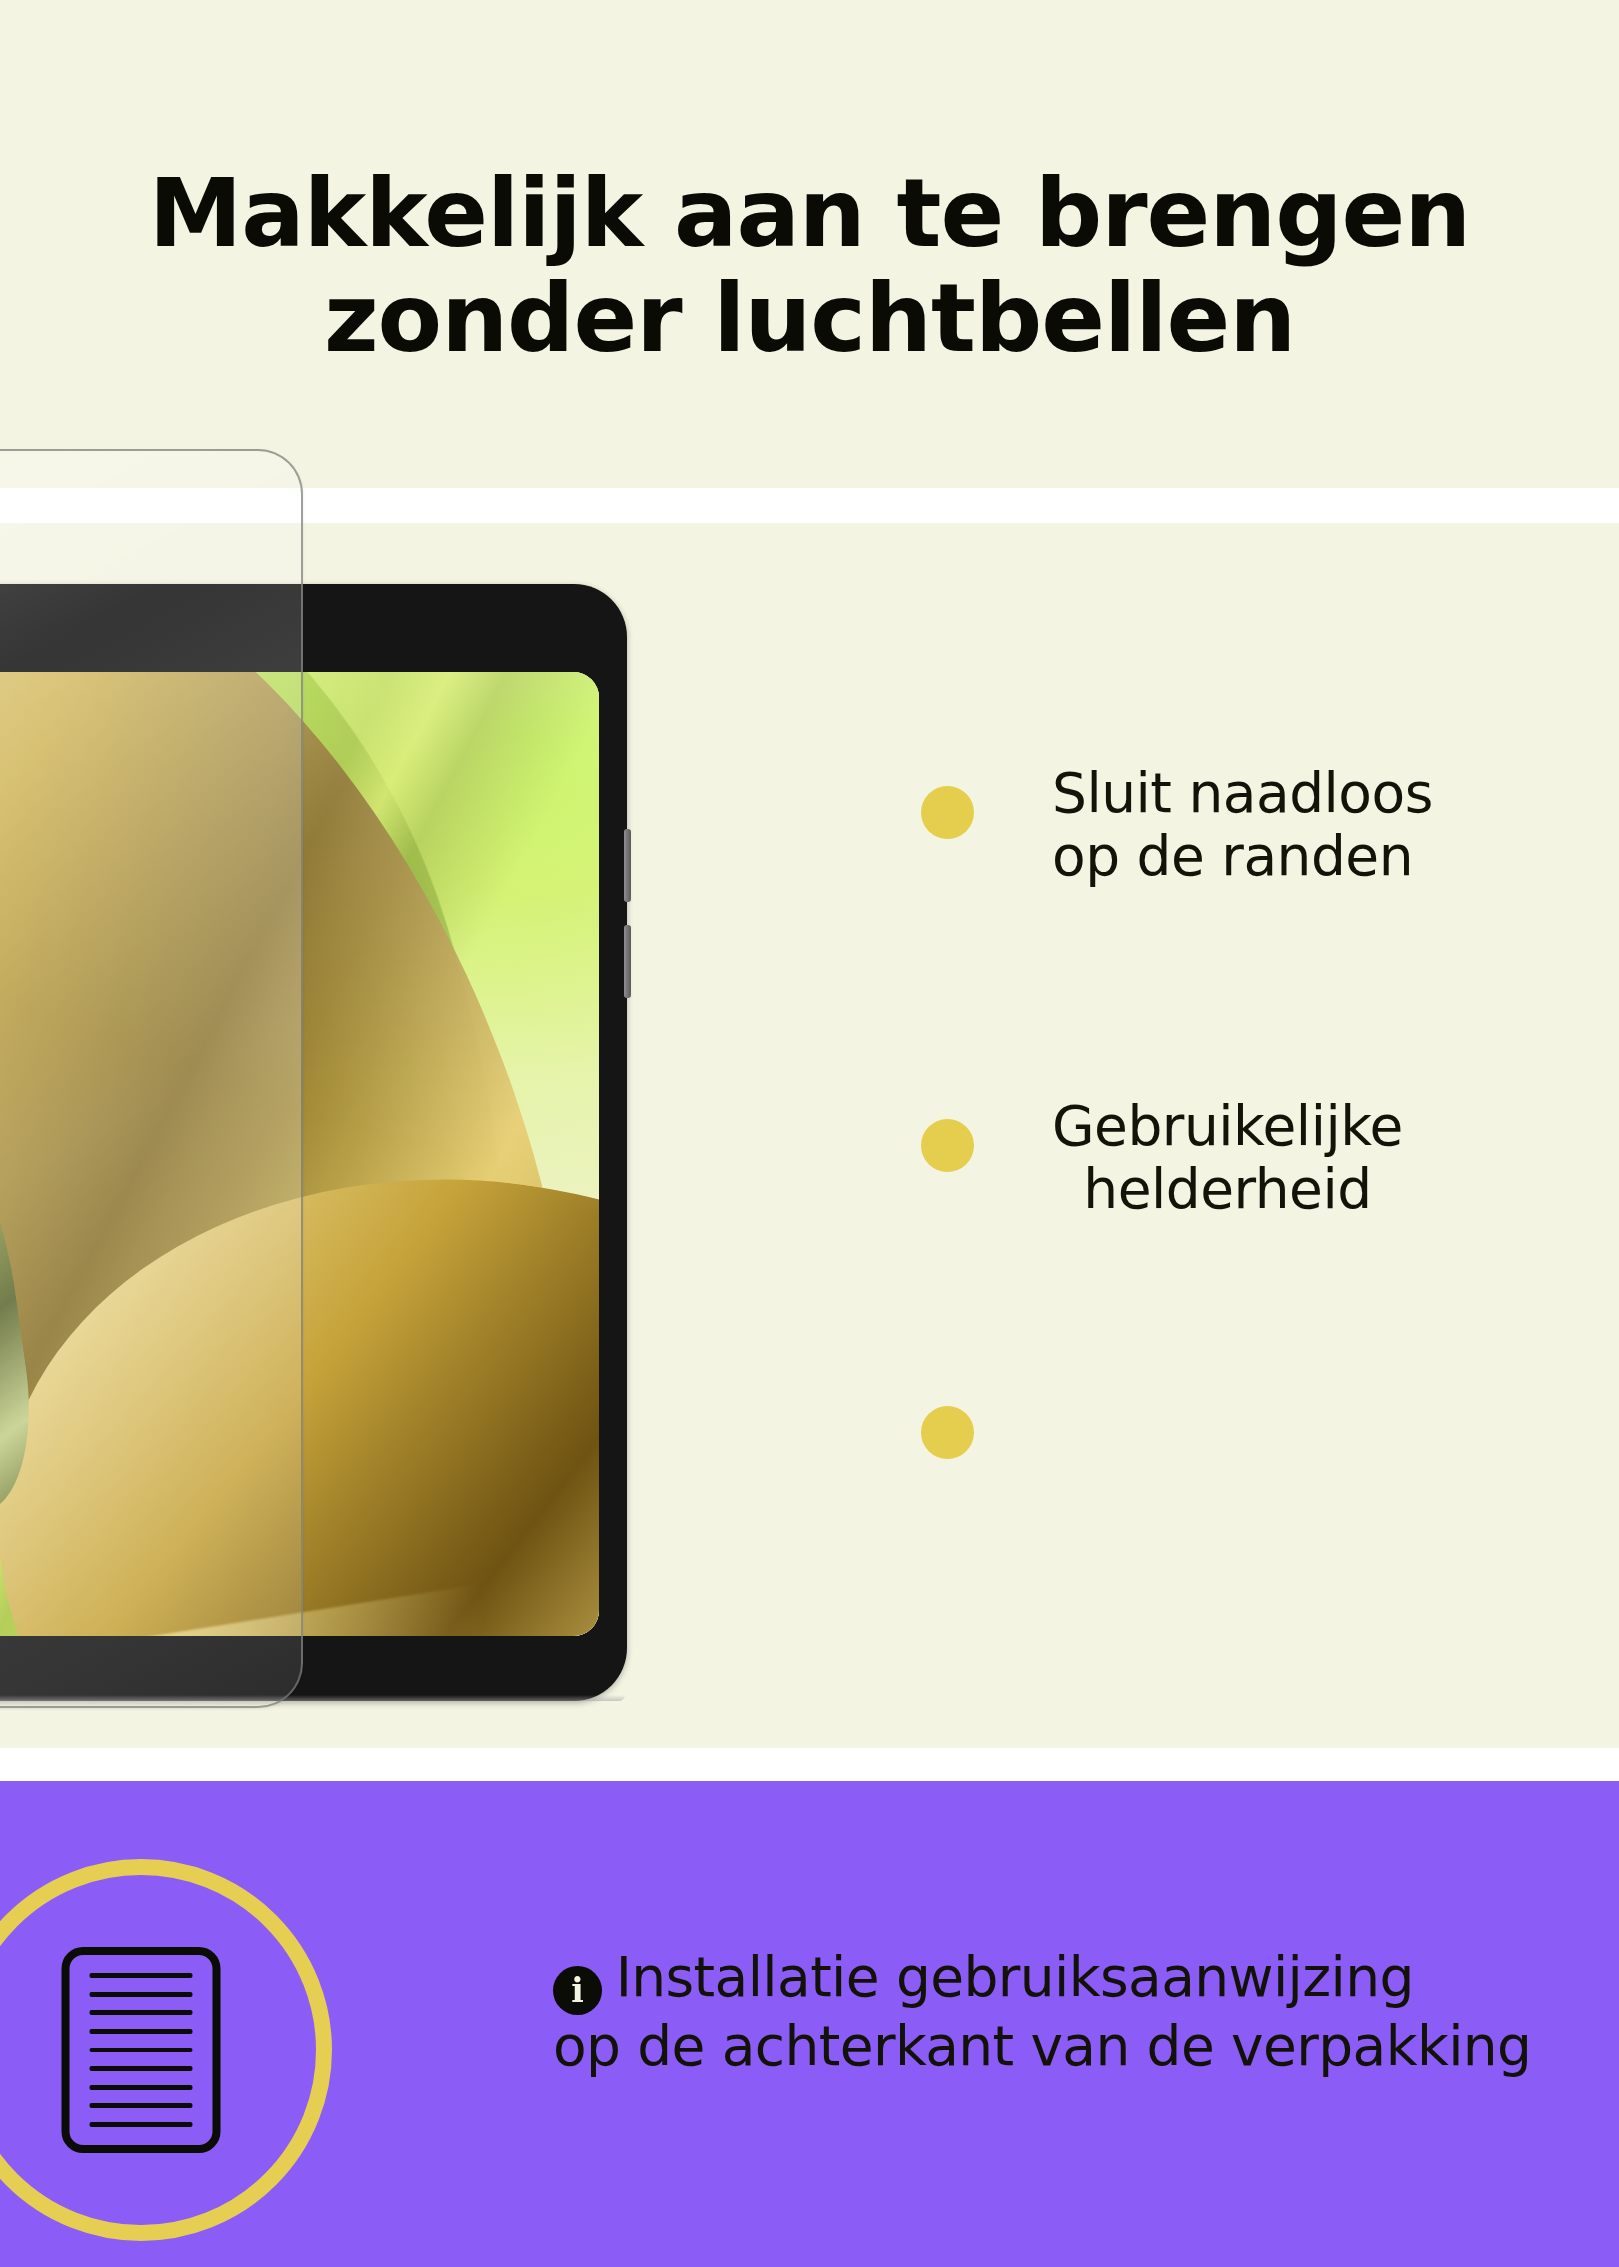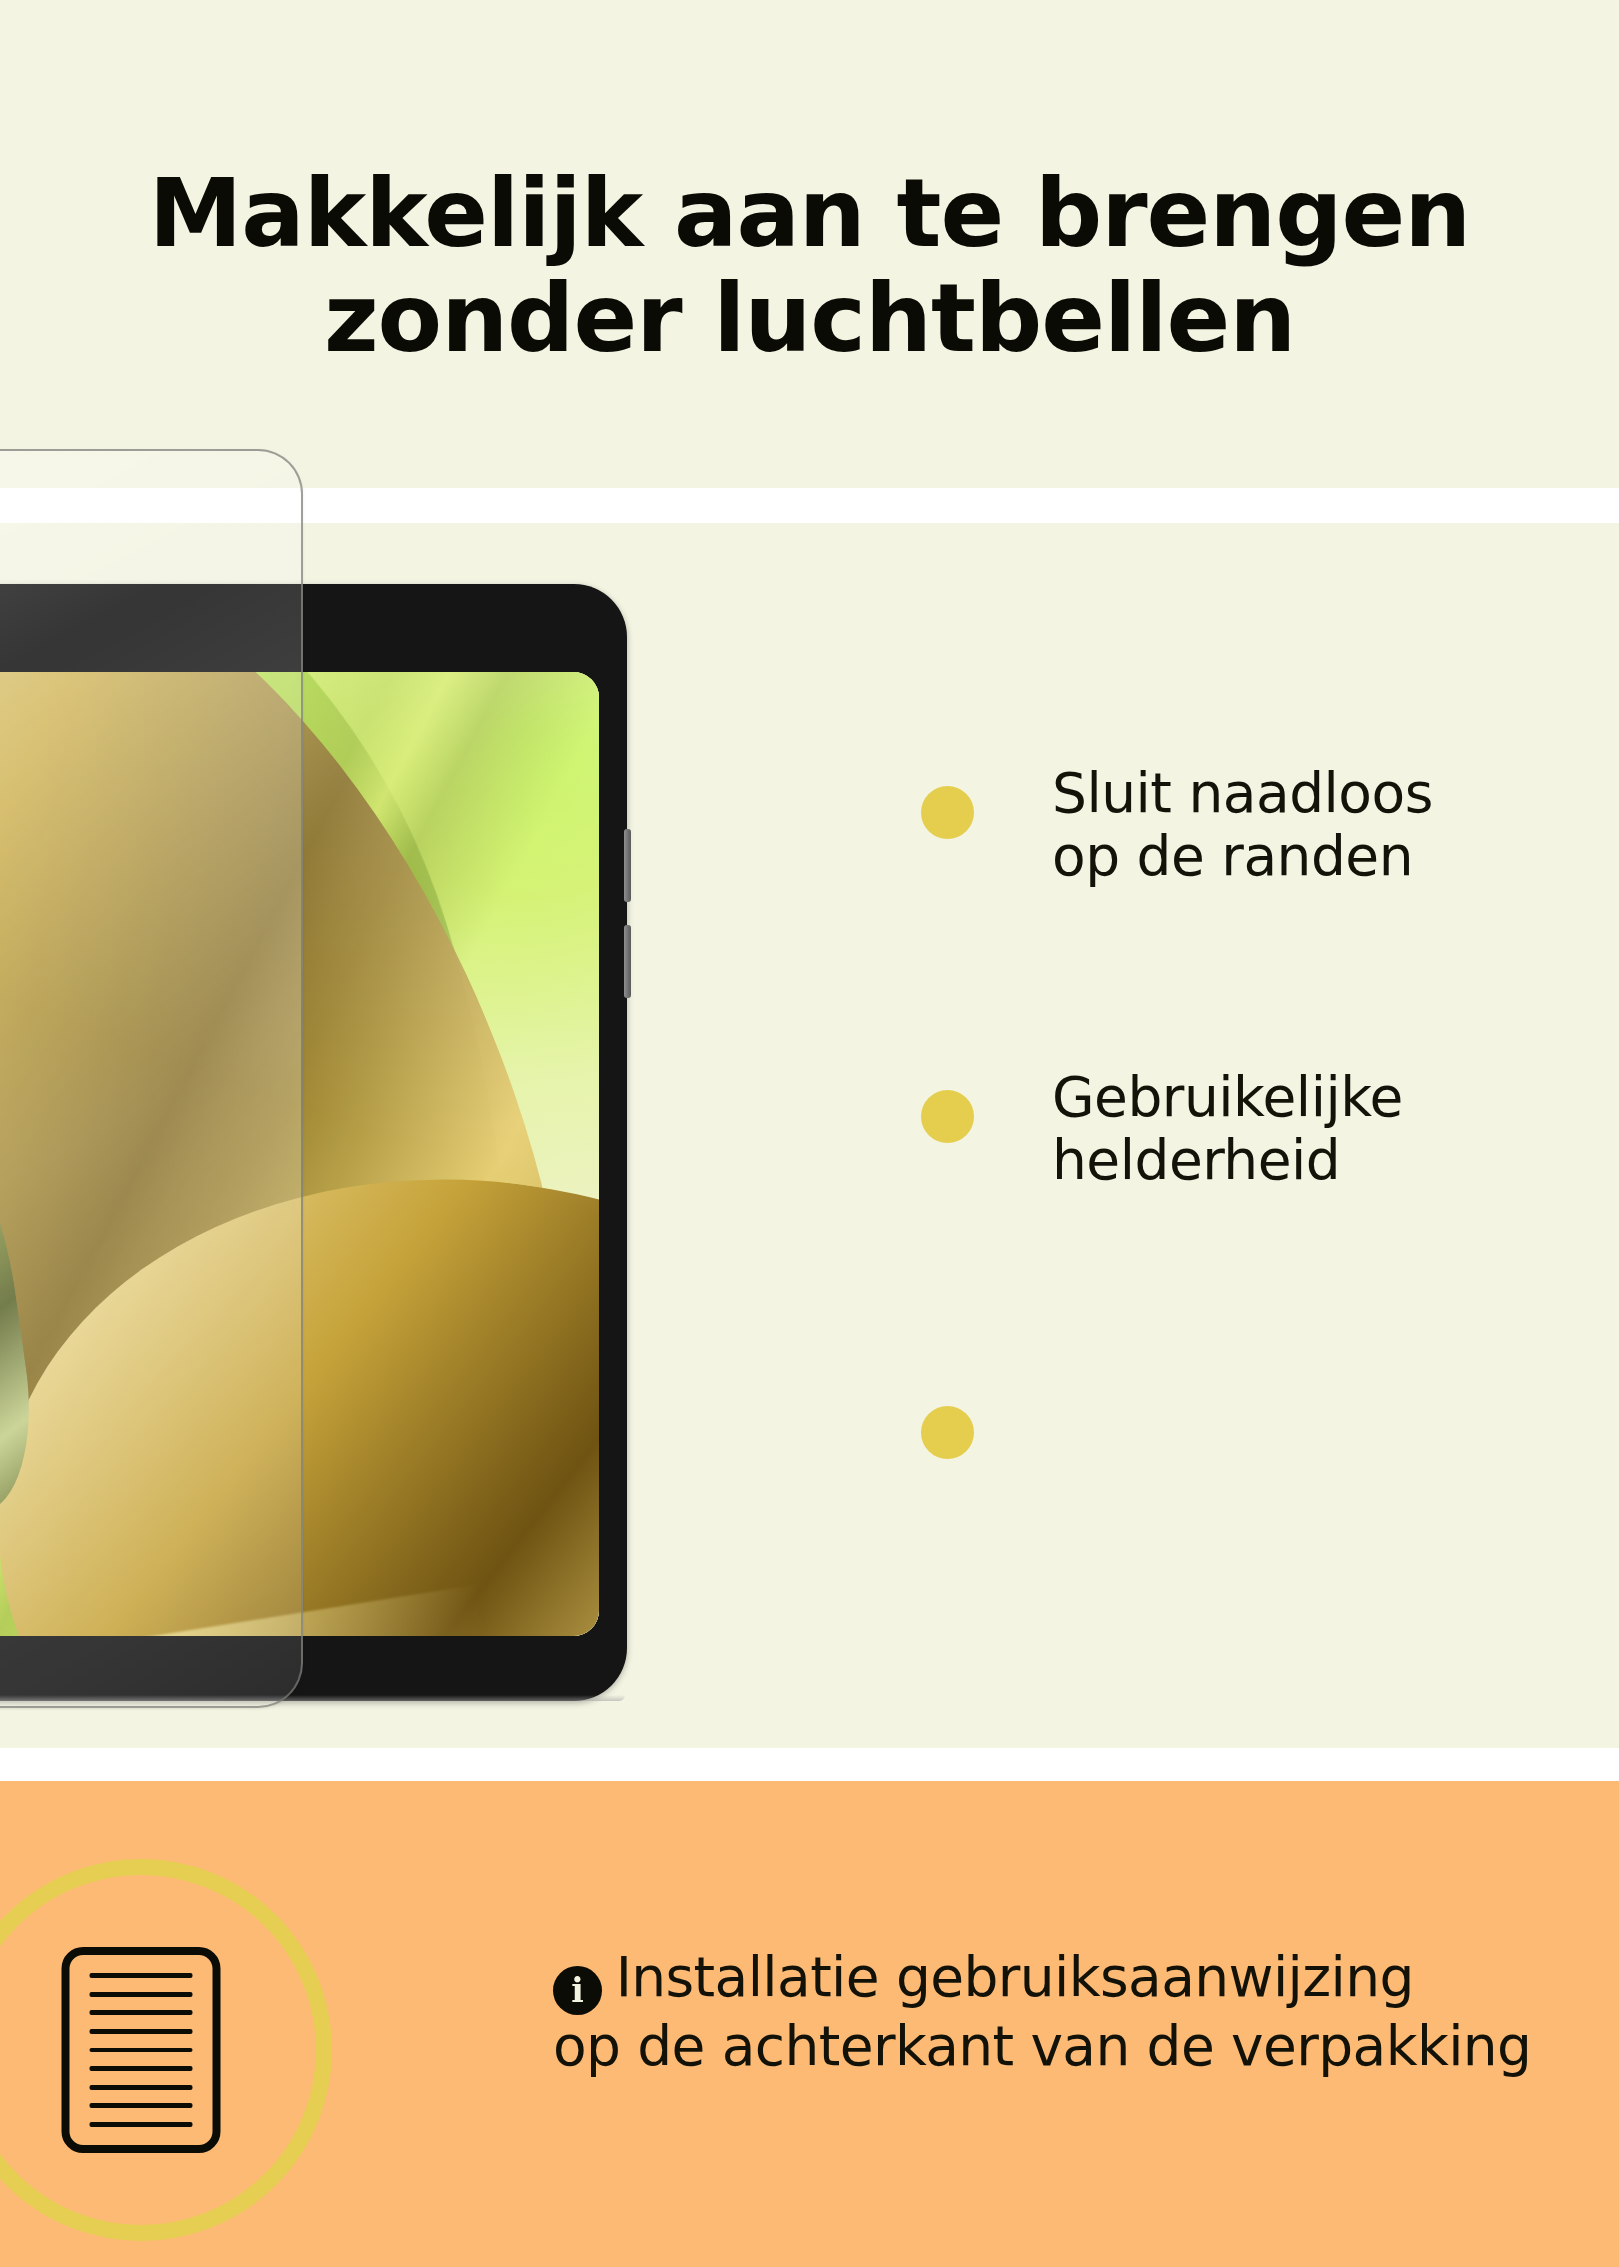--- a/index.html
+++ b/index.html
@@ -147,41 +147,41 @@
     background:linear-gradient(152deg, rgba(255,255,255,.42) 0%, rgba(255,255,255,.14) 34%, rgba(255,255,255,.26) 62%, rgba(255,255,255,.10) 100%);
     box-shadow:0 1px 2.9px rgba(0,0,0,.08);
     pointer-events:none;
   }
 
   
   .bullet-list{
     position:absolute; left:921px; top:0; width:698px; height:1224px;margin-top:16px;
   }
   .bullet-item{ position:absolute; left:0; display:flex; align-items:flex-start; }
-  .b1{ top:223px; } .b2{ top:527px; } .b3{ top:843px; }
+  .b1{ top:223px; } .b2{ top:556px;text-align:center; } .b3{ top:843px; }
 
   .bullet-dot{
     width:53px; height:53px; border-radius:50%;
     background:#E5CE4D; flex:0 0 auto; margin-top:23.5px;
   }
   .bullet-text{
     margin-left:78px;
     font-family:"DejaVu Sans", sans-serif;
     font-weight:400;
     font-size:55px;
     line-height:1.14;
     color:#131309;
     white-space:pre-line;
     letter-spacing:-0.5px;
   }
 
   
   .manual-section{
     position:absolute; left:0; top:1781px; width:1619px; height:486px;
-    background:#fdba74;
+    background:#8b5cf6;
   }
   .manual-badge{
     position:absolute; left:-50px; top:78px; width:382px; height:382px;
     border:16.7px solid #E5CE51; border-radius:50%;
   }
   .doc-icon{
     position:absolute; left:50%; top:50%; transform:translate(-50%,-50%);
     width:159px; height:206px;
     border:8.8px solid #0C0C06; border-radius:21.6px;
     display:flex; flex-direction:column; justify-content:center; gap:13.7px;

